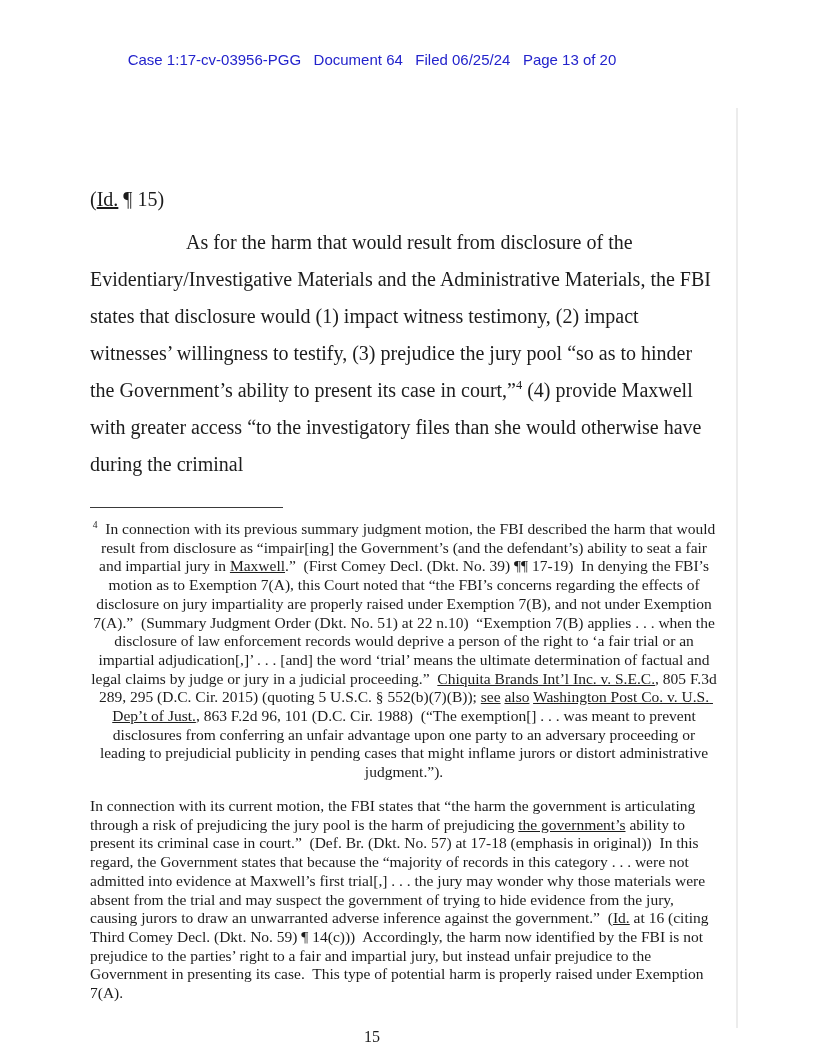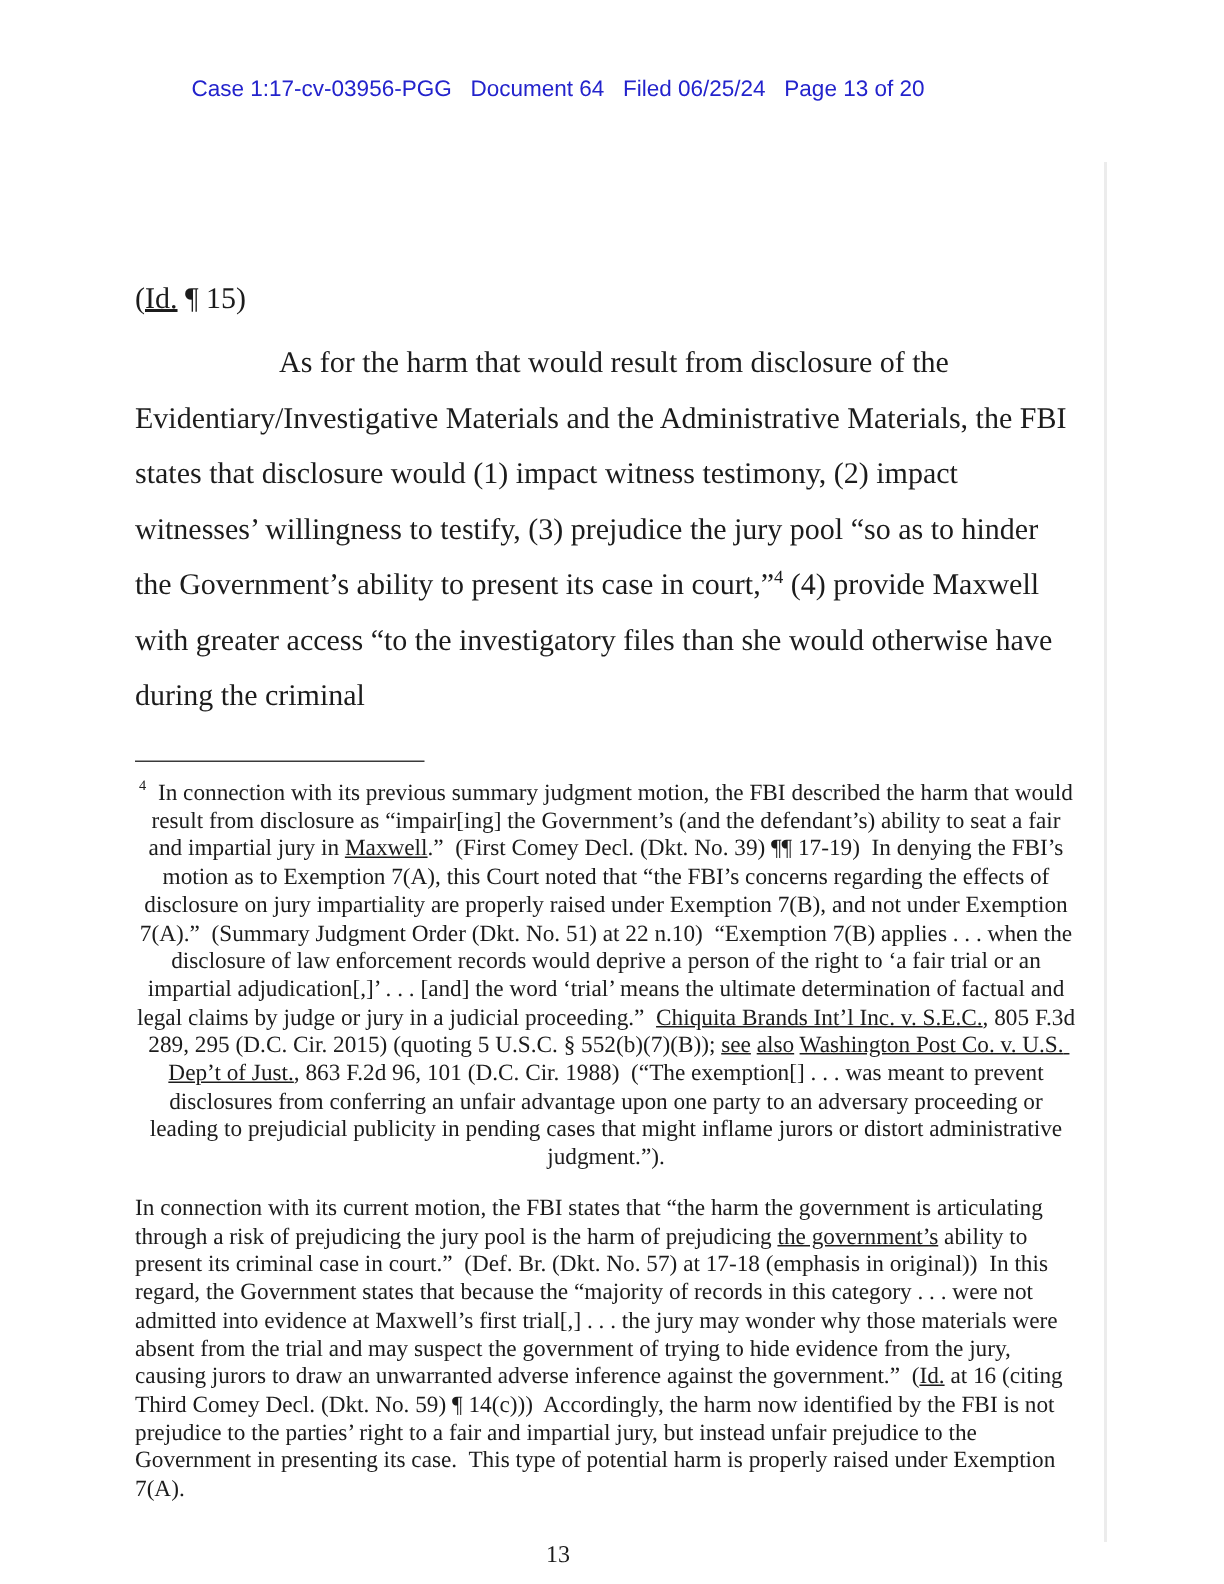--- a/index.html
+++ b/index.html
@@ -114,18 +114,18 @@
   <div class="id-cite"><span>(</span><span class="u">Id.</span><span> ¶ 15)</span></div>
 
   <div class="main-para"><span>As for the harm that would result from disclosure of the Evidentiary/Investigative Materials and the Administrative Materials, the FBI states that disclosure would (1) impact witness testimony, (2) impact witnesses’ willingness to testify, (3) prejudice the jury pool “so as to hinder the Government’s ability to present its case in court,”</span><sup>4</sup><span> (4) provide Maxwell with greater access “to the investigatory files than she would otherwise have during the criminal</span></div>
 
   <div class="fn-separator"></div>
 
   <div class="footnote fn-para1"><sup>4</sup><span>  In connection with its previous summary judgment motion, the FBI described the harm that would result from disclosure as “impair[ing] the Government’s (and the defendant’s) ability to seat a fair and impartial jury in </span><span class="u">Maxwell</span><span>.”  (First Comey Decl. (Dkt. No. 39) ¶¶ 17-19)  In denying the FBI’s motion as to Exemption 7(A), this Court noted that “the FBI’s concerns regarding the effects of disclosure on jury impartiality are properly raised under Exemption 7(B), and not under Exemption 7(A).”  (Summary Judgment Order (Dkt. No. 51) at 22 n.10)  “Exemption 7(B) applies . . . when the disclosure of law enforcement records would deprive a person of the right to ‘a fair trial or an impartial adjudication[,]’ . . . [and] the word ‘trial’ means the ultimate determination of factual and legal claims by judge or jury in a judicial proceeding.”  </span><span class="u">Chiquita Brands Int’l Inc. v. S.E.C.</span><span>, 805 F.3d 289, 295 (D.C. Cir. 2015) (quoting 5 U.S.C. § 552(b)(7)(B)); </span><span class="u">see</span><span> </span><span class="u">also</span><span> </span><span class="u">Washington Post Co. v. U.S. Dep’t of Just.</span><span>, 863 F.2d 96, 101 (D.C. Cir. 1988)  (“The exemption[] . . . was meant to prevent disclosures from conferring an unfair advantage upon one party to an adversary proceeding or leading to prejudicial publicity in pending cases that might inflame jurors or distort administrative judgment.”).</span></div>
 
   <div class="footnote fn-para2"><span>In connection with its current motion, the FBI states that “the harm the government is articulating through a risk of prejudicing the jury pool is the harm of prejudicing </span><span class="u">the government’s</span><span> ability to present its criminal case in court.”  (Def. Br. (Dkt. No. 57) at 17-18 (emphasis in original))  In this regard, the Government states that because the “majority of records in this category . . . were not admitted into evidence at Maxwell’s first trial[,] . . . the jury may wonder why those materials were absent from the trial and may suspect the government of trying to hide evidence from the jury, causing jurors to draw an unwarranted adverse inference against the government.”  (</span><span class="u">Id.</span><span> at 16 (citing Third Comey Decl. (Dkt. No. 59) ¶ 14(c)))  Accordingly, the harm now identified by the FBI is not prejudice to the parties’ right to a fair and impartial jury, but instead unfair prejudice to the Government in presenting its case.  This type of potential harm is properly raised under Exemption 7(A).</span></div>
 
-  <div class="page-number">13</div>
+  <div class="page-number">15</div>
 
   <div class="scan-edge-line"></div>
   <div class="scan-speck"></div>
 
 </div>
 
 </body></html>

